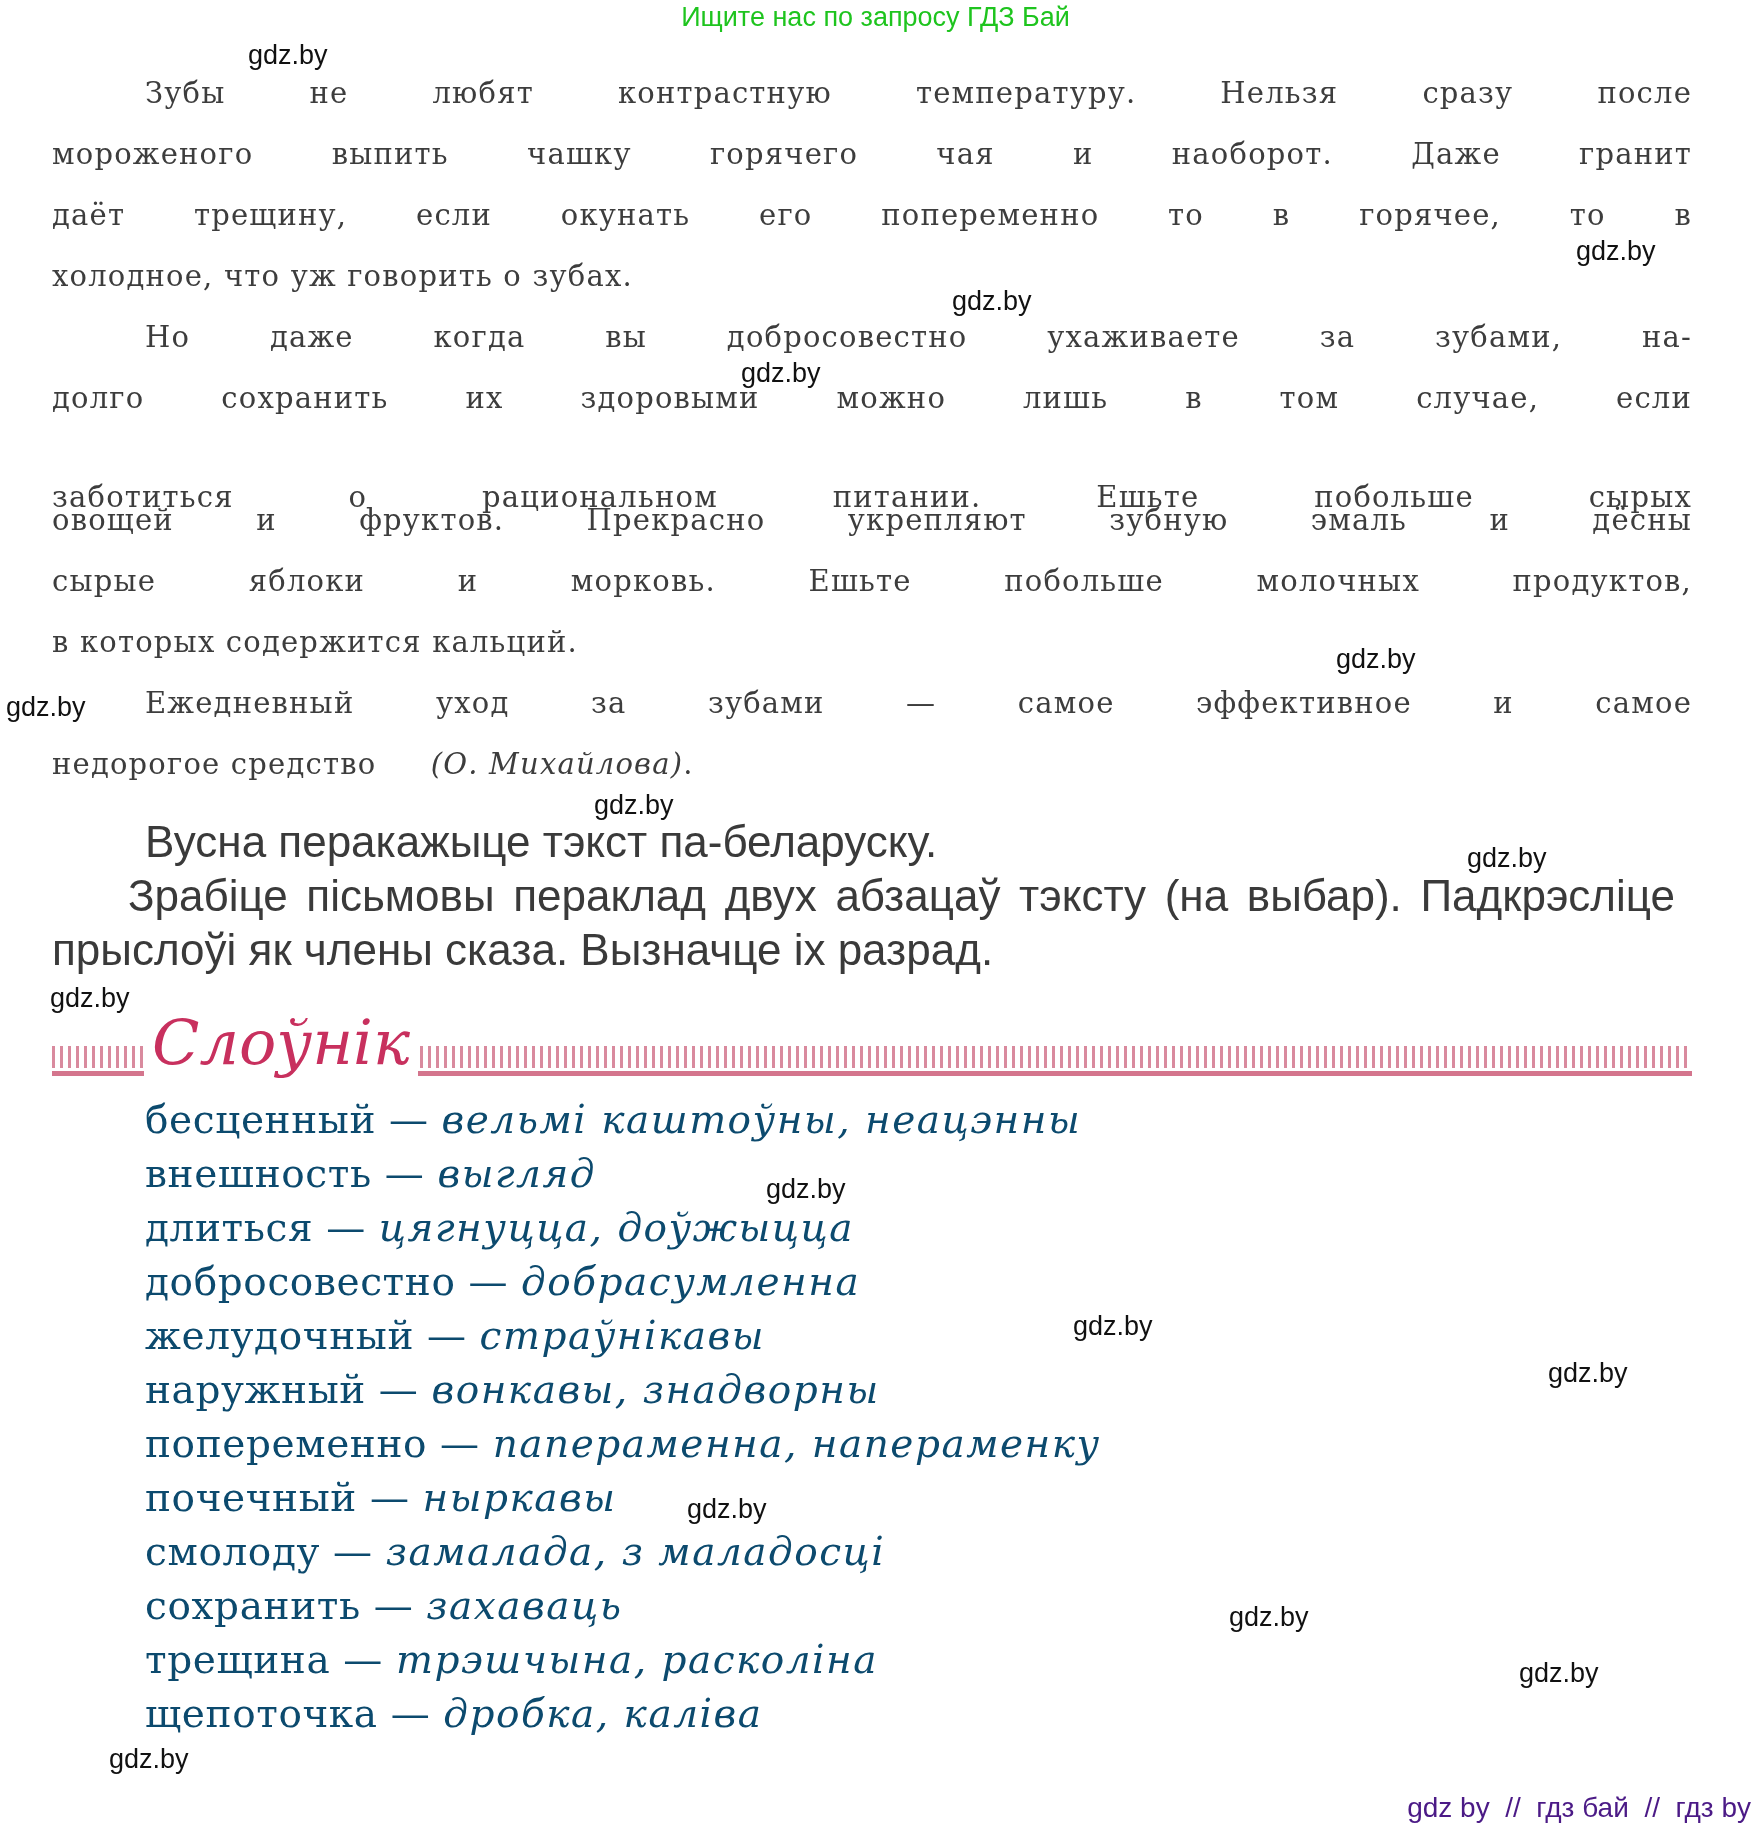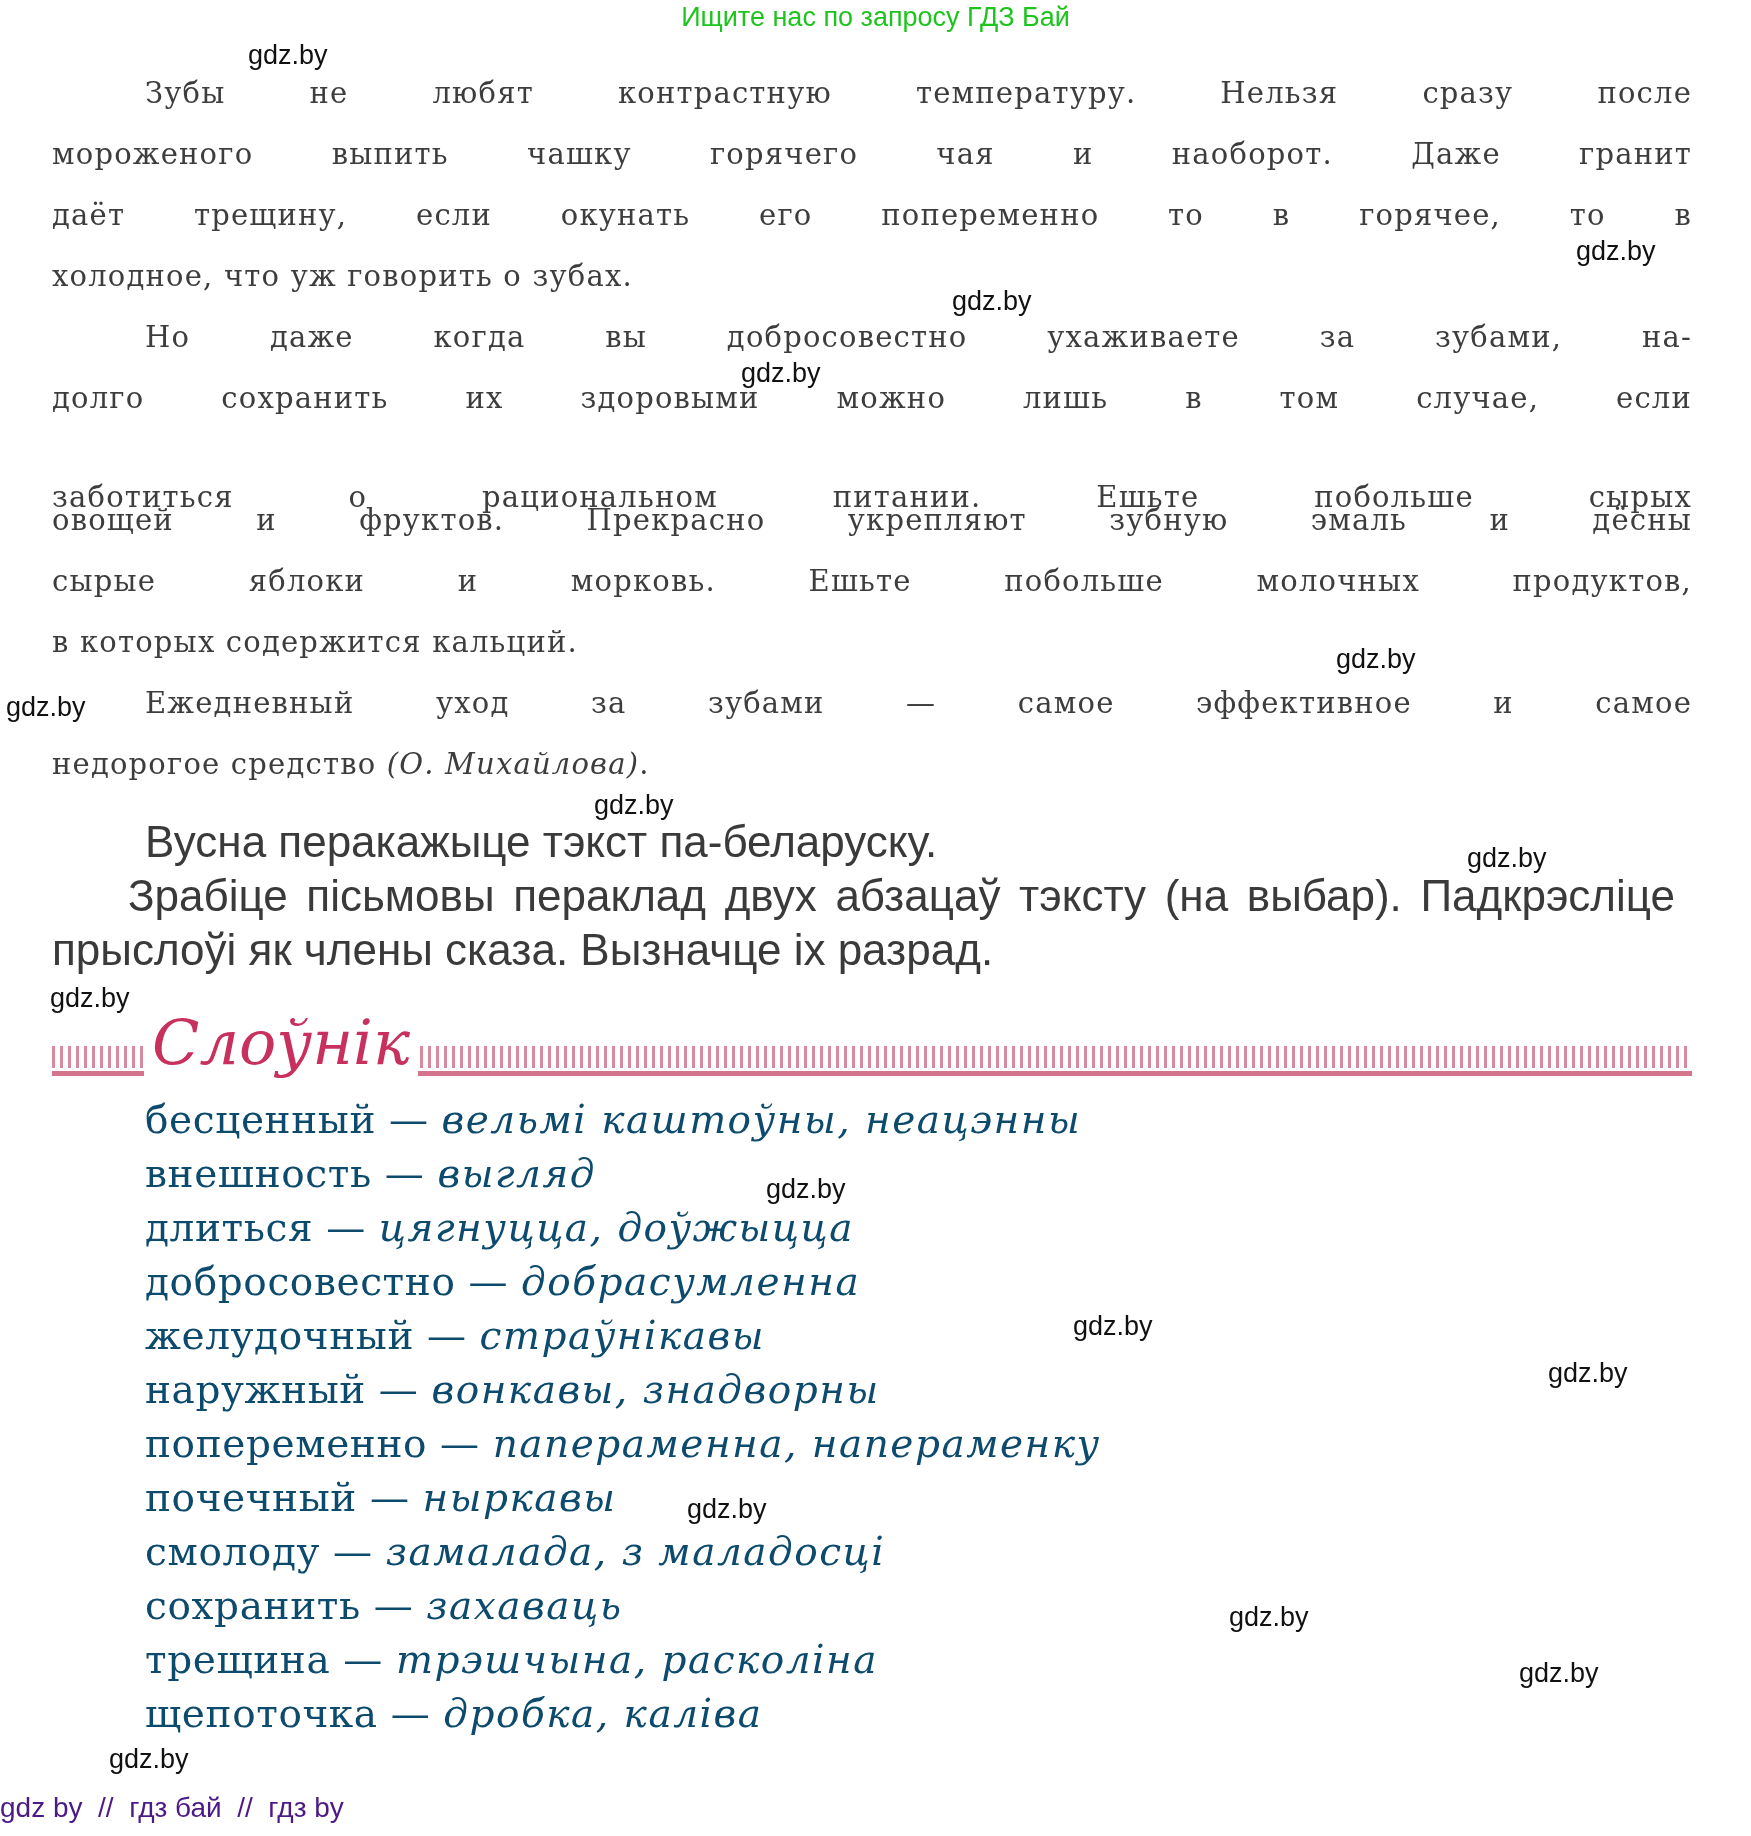--- a/index.html
+++ b/index.html
@@ -4,34 +4,34 @@
 <style>
   html, body { margin:0; padding:0; background:#ffffff; }
   body { width:1751px; height:1836px; position:relative; overflow:hidden; }
   .abs { position:absolute; }
   .top-banner { left:0; width:1751px; top:0; height:34px; text-align:center;
     font-family:"Liberation Sans", sans-serif; font-size:27px; line-height:34px; color:#1ec41e; }
   .serif-line { font-family:"DejaVu Serif", "Liberation Serif", serif; font-size:29px;
     color:#3d3d3d; white-space:nowrap; letter-spacing:1.2px; line-height:50px; }
   .just { left:52px; width:1640px; text-align:justify; text-align-last:justify; }
   .indent { left:145px; width:1547px; }
-  .ital { font-style:italic; }
+  .ital { font-style:italic;margin-left:44px; }
   .sans-line { font-family:"Liberation Sans", sans-serif; font-size:44px; color:#3a3a3a;
     white-space:nowrap; line-height:48px; }
   .wm { font-family:"Liberation Sans", sans-serif; font-size:27px; color:#111; line-height:30px; white-space:nowrap; }
   .dict-row { left:145px; font-family:"DejaVu Serif", "Liberation Serif", serif; font-size:39px;
     color:#0c4a6e; white-space:nowrap; line-height:48px; letter-spacing:0.6px; }
   .dict-row .tr { font-style:italic; letter-spacing:1.5px; }
   .slovnik-bar { left:52px; width:1640px; top:1038px; height:40px; }
   .ticks { position:absolute; top:8px; height:22px;
     background:repeating-linear-gradient(90deg, #d98a9e 0 3px, transparent 3px 8px); }
   .rule { position:absolute; left:0; width:1640px; top:33px; height:5px; background:#d4758d; }
   .slovnik-title { position:absolute; left:92px; top:-30px; font-family:"DejaVu Serif", serif;
     font-style:italic; font-size:62px; color:#c8305e; line-height:70px; background:#fff; padding:0 8px; }
-  .footer { left:0; width:1751px; top:1790px; text-align:left; font-family:"Liberation Sans", sans-serif;
+  .footer { left:0; width:1751px; top:1790px; text-align:right; font-family:"Liberation Sans", sans-serif;
     font-size:28px; color:#4b1a86; line-height:36px; white-space:pre; }
 </style>
 </head>
 <body>
 
 <div class="abs top-banner">Ищите нас по запросу ГДЗ Бай</div>
 
 <div class="abs serif-line indent just" style="left:145px;width:1547px;top:68px;">Зубы не любят контрастную температуру. Нельзя сразу после</div>
 <div class="abs serif-line just" style="top:129px;">мороженого выпить чашку горячего чая и наоборот. Даже гранит</div>
 <div class="abs serif-line just" style="top:190px;">даёт трещину, если окунать его попеременно то в горячее, то в</div>

